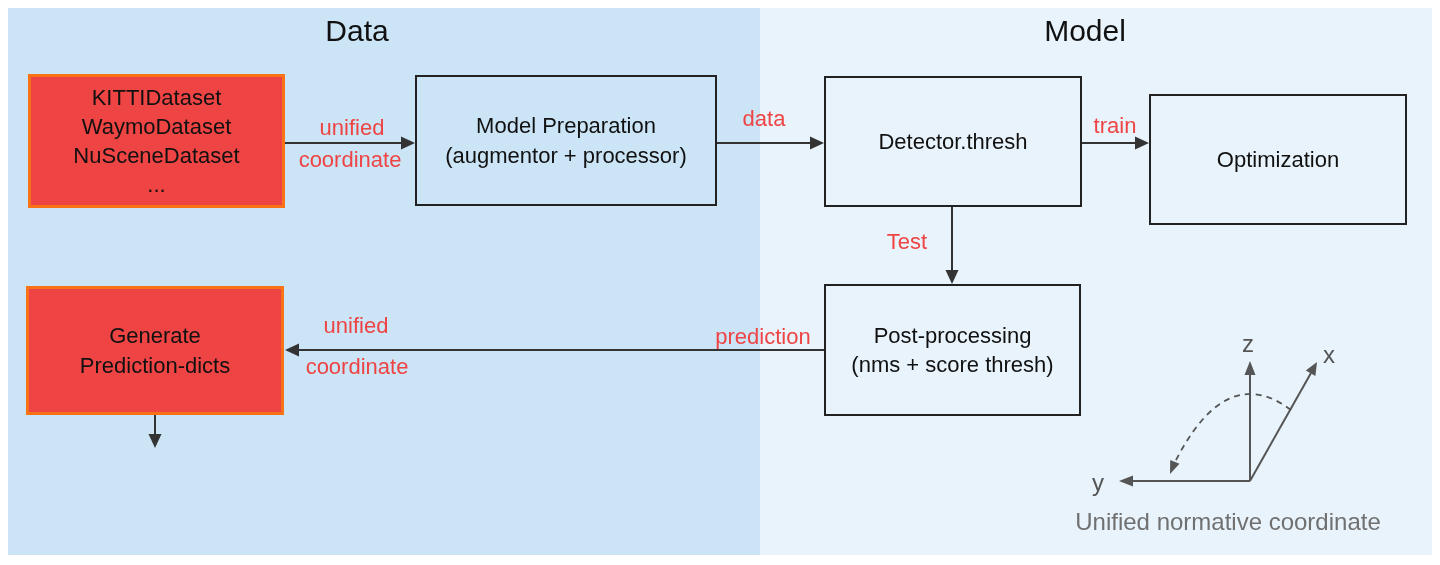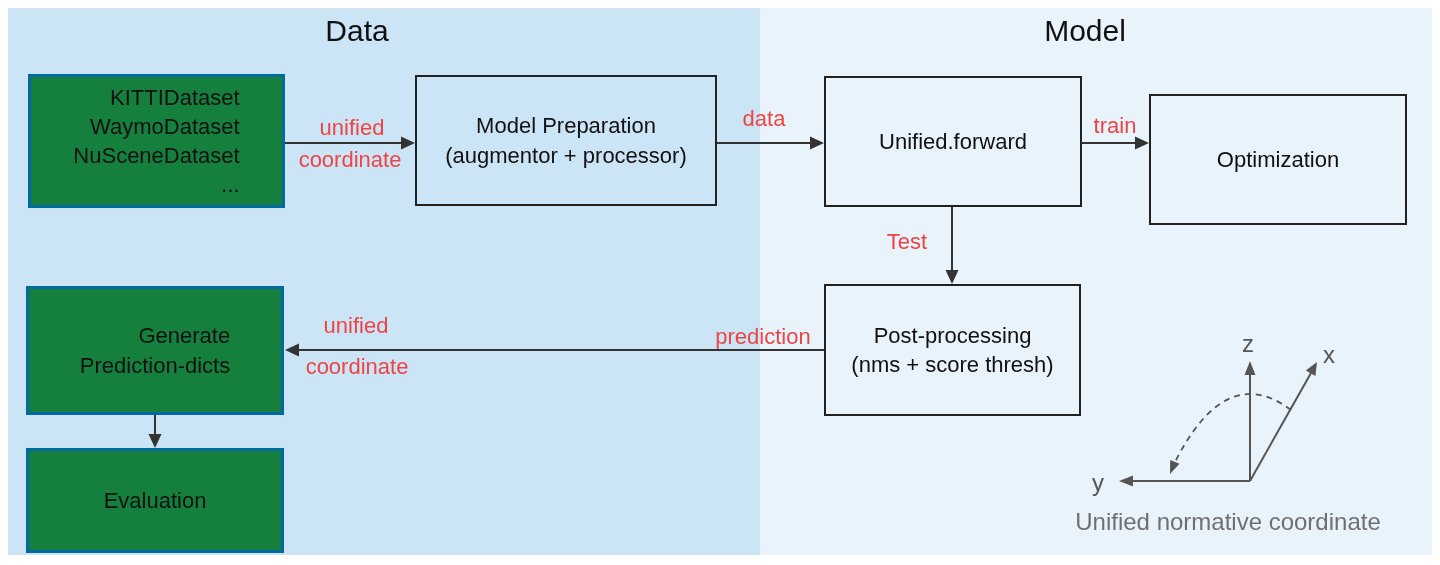--- a/index.html
+++ b/index.html
@@ -17,21 +17,21 @@
   }
   .title-data{left:357px;top:31px;}
   .title-model{left:1085px;top:31px;}
 
   .node{
     position:absolute;box-sizing:border-box;
     display:flex;align-items:center;justify-content:center;
     text-align:center;font-size:22px;line-height:1.32;color:#111;
   }
   .node span{white-space:pre-line;}
-  .green{background:#15803d;border:3px solid #0369a1;text-align:right;}
+  .green{background:#ef4444;border:3px solid #f97316;}
   .light{border:2px solid #222222;}
   .fill-data{background:#cbe4f6;}
   .fill-model{background:#e8f3fb;}
 
   .box-datasets   {left:28px;  top:74px;  width:257px; height:134px;}
   .box-dataprep   {left:415px; top:75px;  width:302px; height:131px;}
   .box-detector   {left:824px; top:76px;  width:258px; height:131px;}
   .box-optimize   {left:1149px;top:76px;  width:258px; height:131px;margin-top:18px;}
   .box-postproc   {left:824px; top:284px; width:257px; height:132px;}
   .box-generate   {left:26px;  top:286px; width:258px; height:129px;}
@@ -124,35 +124,32 @@
     <span>KITTIDataset
 WaymoDataset
 NuSceneDataset
 ...</span>
   </div>
   <div class="node light fill-data box-dataprep">
     <span>Model Preparation
 (augmentor + processor)</span>
   </div>
   <div class="node light fill-model box-detector">
-    <span>Unified.forward</span>
+    <span>Detector.thresh</span>
   </div>
   <div class="node light fill-model box-optimize">
     <span>Optimization</span>
   </div>
   <div class="node green box-generate">
     <span>Generate
 Prediction-dicts</span>
   </div>
   <div class="node light fill-model box-postproc">
     <span>Post-processing
 (nms + score thresh)</span>
-  </div>
-  <div class="node green box-evaluation">
-    <span>Evaluation</span>
   </div>
 
   <div class="edge-label lbl-ab-top">unified</div>
   <div class="edge-label lbl-ab-bottom">coordinate</div>
   <div class="edge-label lbl-bc">data</div>
   <div class="edge-label lbl-cd">train</div>
   <div class="edge-label lbl-ce">Test</div>
   <div class="edge-label lbl-ef-right">prediction</div>
   <div class="edge-label lbl-ef-top">unified</div>
   <div class="edge-label lbl-ef-bottom">coordinate</div>

